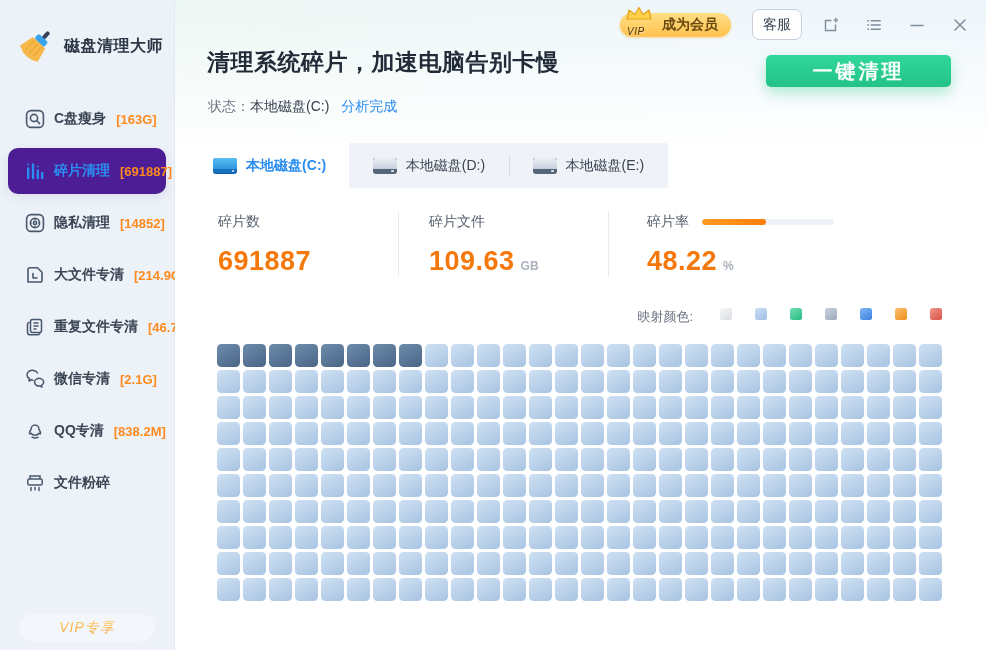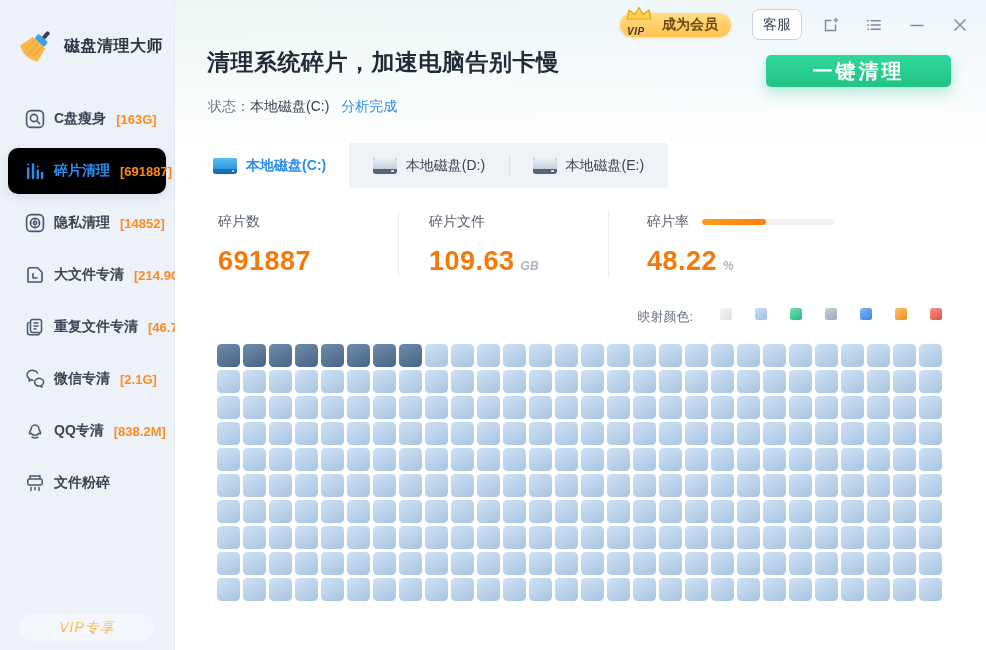--- a/index.html
+++ b/index.html
@@ -24,21 +24,21 @@
   .menu { margin-top:30px; }
   .menu-item {
     height:46px; margin:0 8px 6px 8px; border-radius:10px;
     display:flex; align-items:center; gap:9px; padding-left:17px;
     cursor:pointer; position:relative;
   }
   .menu-item .mi-icon { width:20px; height:20px; color:#49586c; flex:0 0 20px; }
   .menu-item .mi-icon svg { width:20px; height:20px; display:block; }
   .menu-item .mi-label { font-size:14px; font-weight:700; color:#3b4553; white-space:nowrap; }
   .menu-item .mi-value { font-size:13px; font-weight:600; color:var(--bracket-orange,#ff8a1e); margin-left:1px; white-space:nowrap; }
-  .menu-item.active { background:#000000; box-shadow:0 3px 10px rgba(120,140,175,.18); }
+  .menu-item.active { background:#4c1d95; box-shadow:0 3px 10px rgba(120,140,175,.18); }
   .menu-item.active .mi-icon { color:var(--accent-blue,#2b8df0); }
   .menu-item.active .mi-label { color:var(--accent-blue,#2b8df0); }
 
   .vip-bar {
     position:absolute; left:19px; right:19px; bottom:9px; height:27px;
     background:#f3f6fb; border-radius:14px;
     display:flex; align-items:center; justify-content:center; cursor:pointer;
   }
   .vip-bar span {
     font-size:14px; font-weight:400; font-style:italic; letter-spacing:1px;
@@ -59,21 +59,21 @@
   
   .tb-right { position:absolute; top:9px; right:17px; display:flex; align-items:center; }
   .vip-badge {
     position:relative; height:24px; border-radius:13px; cursor:pointer;
     background:linear-gradient(180deg,#ffdf85,#ffc14f);
     padding:0 13px 0 42px; display:flex; align-items:center; margin-right:21px;
     box-shadow:0 1px 3px rgba(230,170,40,.35);
   }
   .vip-badge .crown { position:absolute; left:4px; top:-7px; width:30px; height:16px; }
   .vip-badge .viptxt {
-    position:absolute; left:7px; bottom:0px; font-size:10px; font-weight:700; font-style:italic;
+    position:absolute; left:7px; bottom:0px; font-size:10px; font-weight:400; font-style:italic;
     color:#4c3404; letter-spacing:.5px; text-shadow:0 1px 0 rgba(255,255,255,.5);
   }
   .vip-badge .vb-label { font-size:14px; font-weight:700; color:#6b4a10; }
   .service-btn {
     height:31px; padding:0 10px; background:#fff; border:1px solid #c7d1dc; border-radius:7px;
     font-size:14px; color:#3b4553; cursor:pointer; margin-right:20px;
     font-family:inherit;
   }
   .tb-icon { width:18px; height:18px; color:#7e8c9c; cursor:pointer; margin-left:25px; }
   .tb-icon svg { width:18px; height:18px; display:block; }
@@ -111,21 +111,21 @@
 
   
   .stats { position:absolute; left:43px; top:211px; display:flex; }
   .stat { padding-top:2px; }
   .stat-1 { width:180px; }
   .stat-2 { width:210px; border-left:1px solid #e9edf3; padding-left:30px; }
   .stat-3 { border-left:1px solid #e9edf3; padding-left:38px; }
   .stat-label-row { display:flex; align-items:center; font-size:14px; color:#555f6c; }
   .stat-value-row { margin-top:15px; }
   .stat-num { font-size:27px; font-weight:700; color:var(--value-orange,#f5780a); letter-spacing:.5px; }
-  .stat-unit { font-size:12px; font-weight:700; color:#aab2bc; margin-left:6px;font-style:italic; }
+  .stat-unit { font-size:12px; font-weight:700; color:#aab2bc; margin-left:6px; }
   .prog-track { width:132px; height:6px; border-radius:3px; background:var(--progress-track,#eef1f5); margin-left:13px; overflow:hidden; }
   .prog-fill { height:100%; border-radius:3px; background:linear-gradient(90deg,#ff9c22,#ff7e0a); }
 
   
   .legend { position:absolute; left:42px; top:308px; width:725px; display:flex; justify-content:flex-end; gap:23px; }
   .legend-label { font-size:13px; color:#6a7480; margin-right:4px; }
   .legend-swatch {
     width:12px; height:12px; border-radius:2.5px;
     background-image:linear-gradient(145deg, rgba(255,255,255,.35), rgba(0,0,0,.08));
   }

